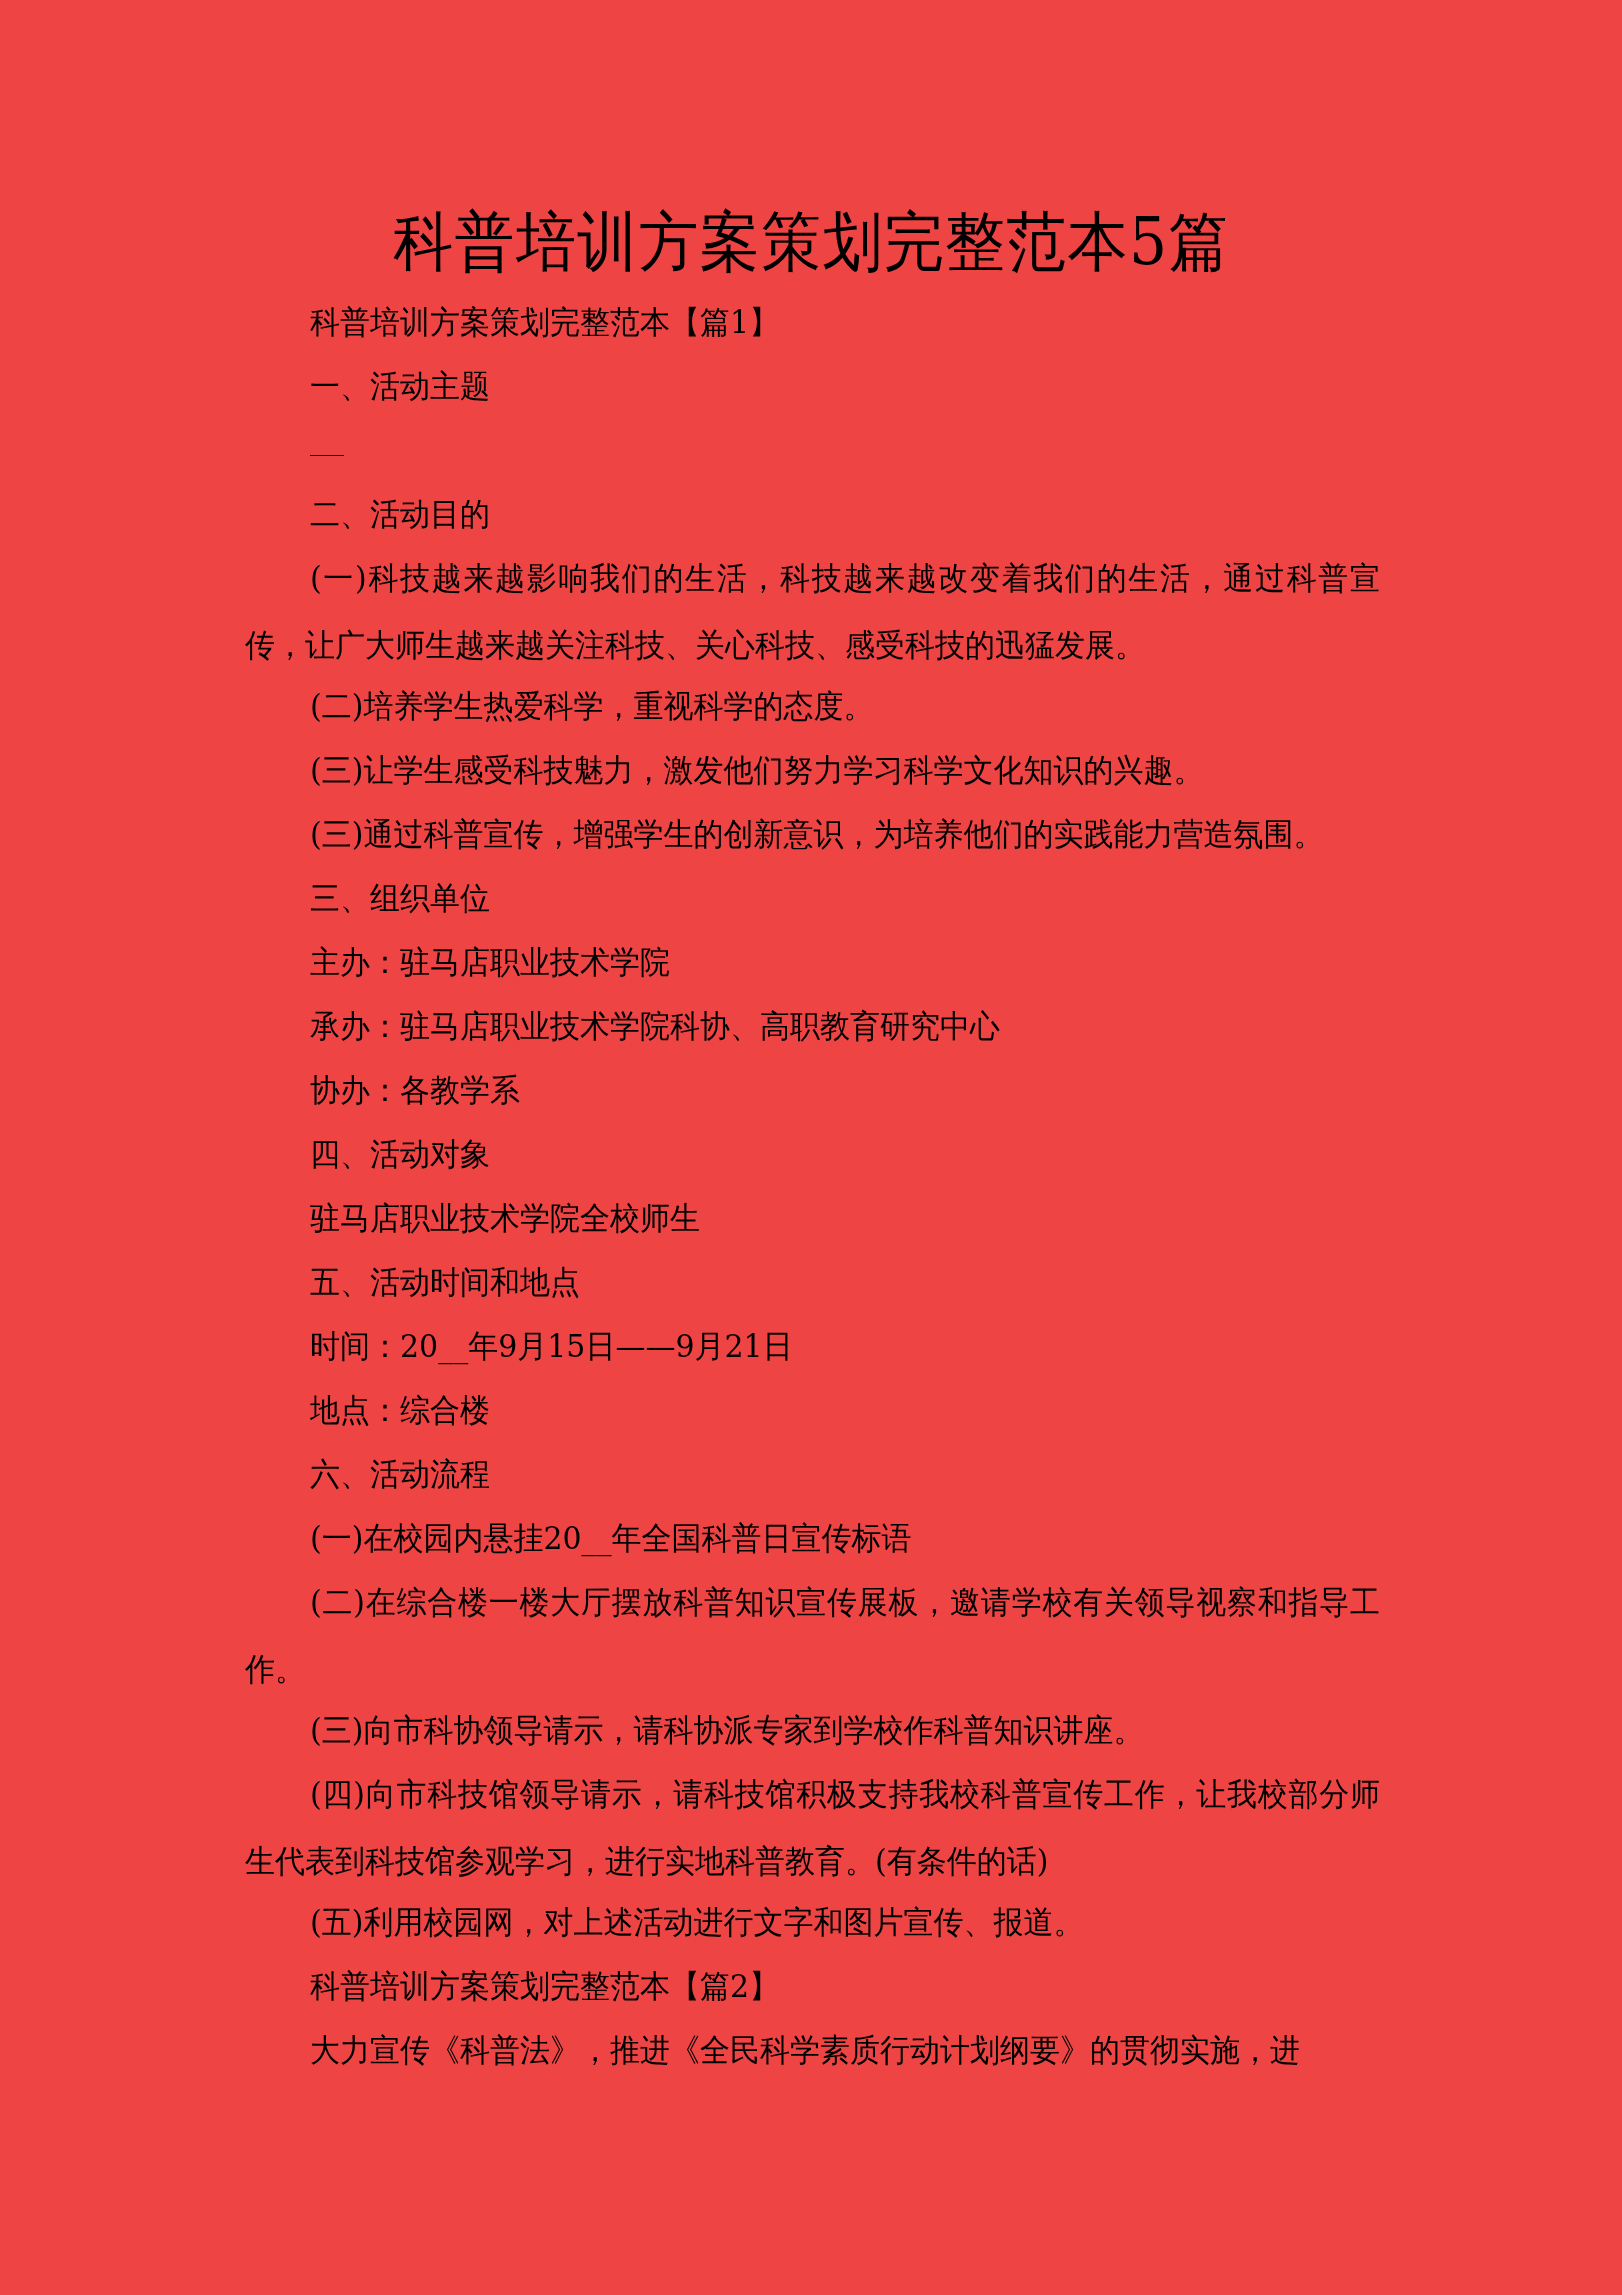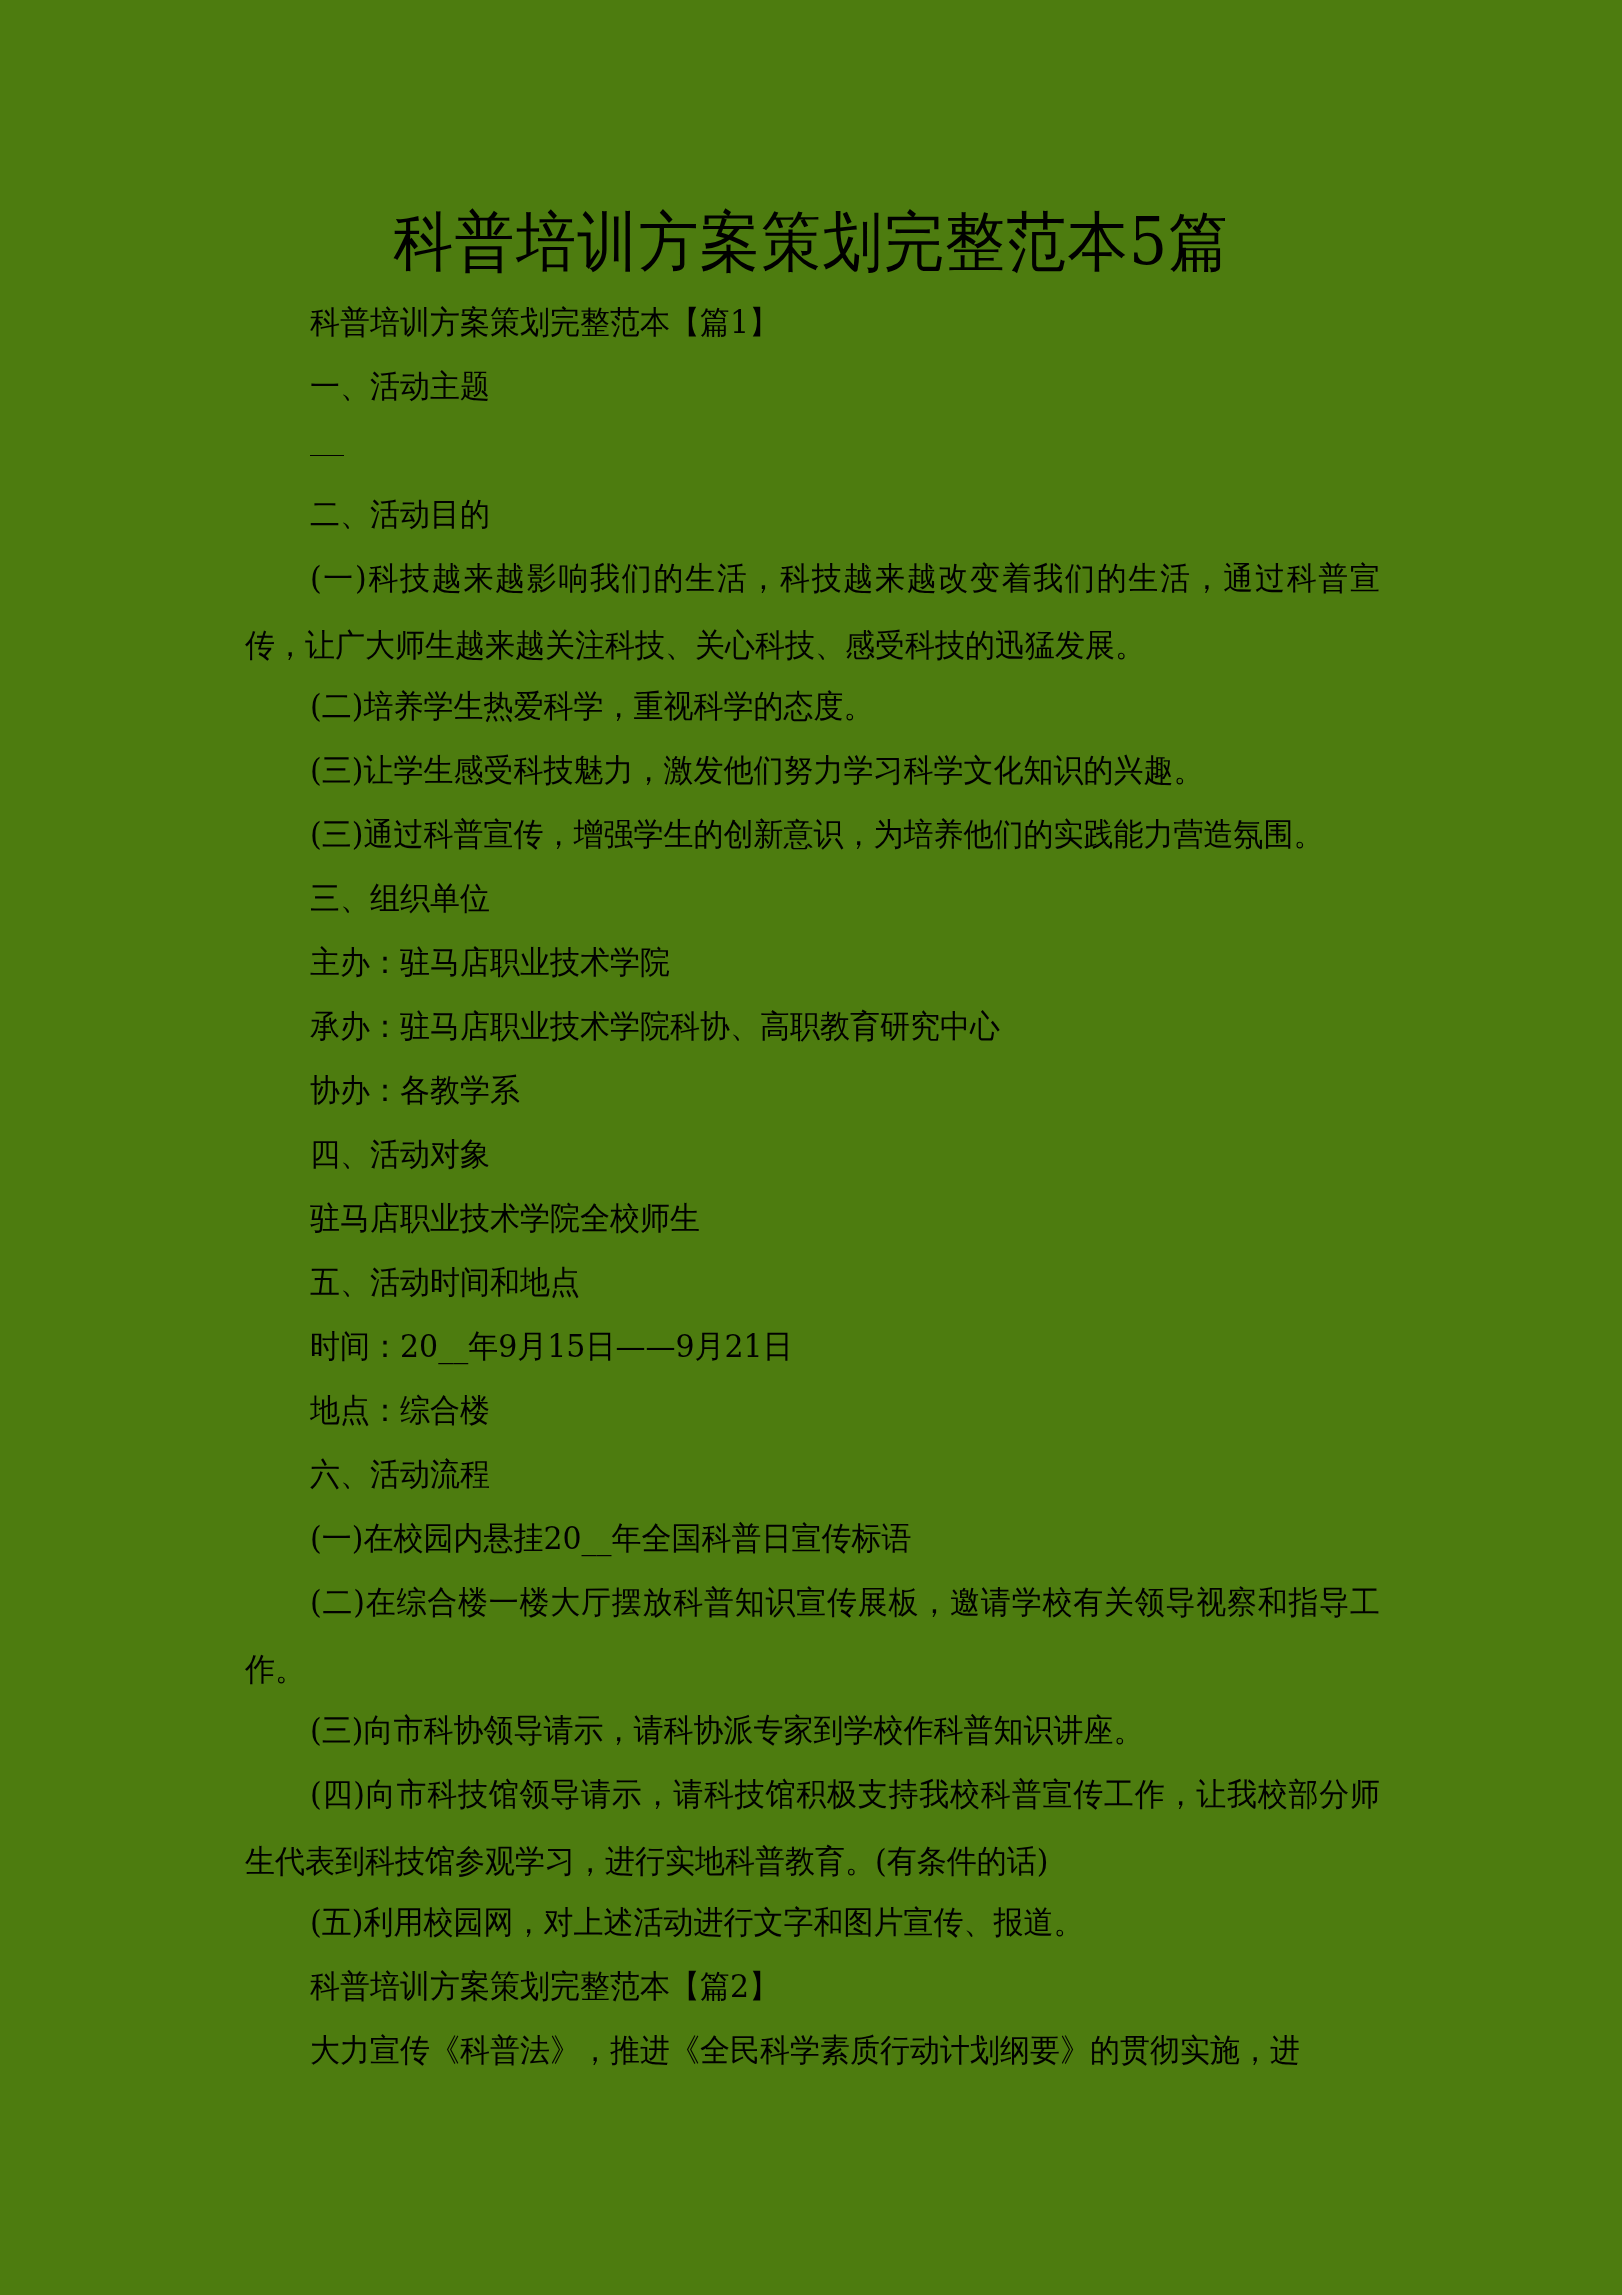--- a/index.html
+++ b/index.html
@@ -14,21 +14,21 @@
     overflow: hidden;
     color: #000000;
     font-family: "DejaVu Serif", "Liberation Serif", serif;
   }
   .page {
     position: absolute;
     left: 0;
     top: 0;
     width: 1623px;
     height: 2295px;
-    background: #4d7c0f;
+    background: #ef4444;
   }
   .title {
     position: absolute;
     left: 0;
     top: 196px;
     width: 1623px;
     text-align: center;
     font-size: 60px;
     line-height: 85px;
     letter-spacing: 1.3px;

